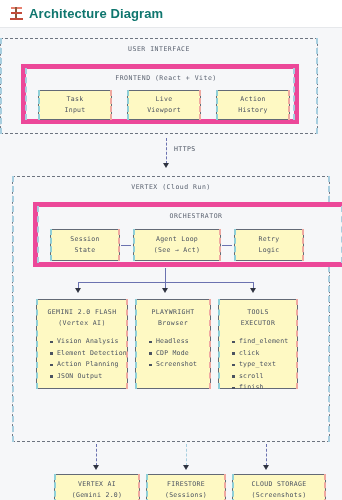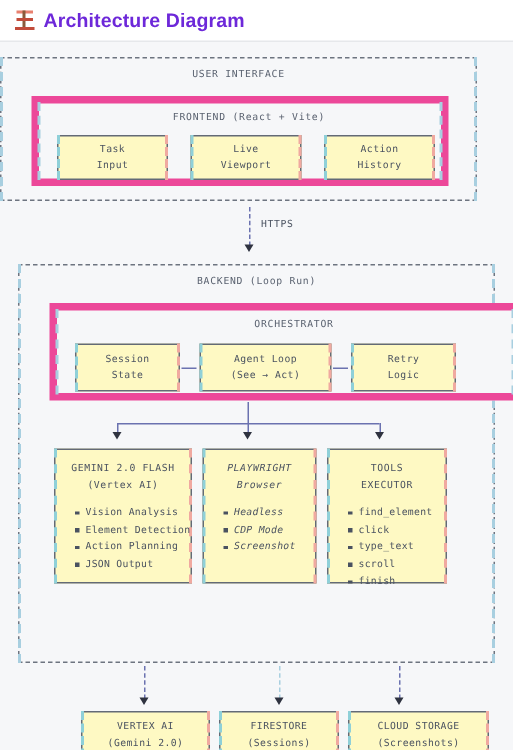--- a/index.html
+++ b/index.html
@@ -20,21 +20,21 @@
   .header-icon{
     width:13px;height:13px;flex:0 0 auto;
     position:relative;display:inline-block;
   }
   .header-icon .bar{position:absolute;background:#e8806f;}
   .header-icon .b1{left:1px;top:0;width:11px;height:2px;}
   .header-icon .b2{left:1px;top:5px;width:11px;height:2px;background:#c24b3a;}
   .header-icon .b3{left:5px;top:0;width:2px;height:12px;background:#8a5a3b;}
   .header-icon .b4{left:0;top:11px;width:13px;height:2px;background:#c24b3a;}
   .header-title{
-    font-size:13px;font-weight:600;color:#6d28d9;letter-spacing:.1px;
+    font-size:13px;font-weight:600;color:#0f766e;letter-spacing:.1px;
     white-space:nowrap;
   }
 
   
   .canvas{
     position:relative;
     width:342px;height:472px;box-sizing:border-box;
     background:#f6f7f9;
     padding:10px;
     font-family:"DejaVu Sans Mono","Liberation Mono",monospace;
@@ -180,21 +180,21 @@
     </div>
   </div>
 
   <div class="vline" style="left:166px;top:110px;height:26px;"></div>
   <div class="arrow" style="left:163px;top:135px;"></div>
   <div class="conn-label" style="left:174px;top:117px;">HTTPS</div>
 
   <div class="group" style="position:absolute;left:12px;top:148px;width:318px;height:266px;">
     <span class="group-accent left"></span>
     <span class="group-accent right"></span>
-    <div class="group-title">BACKEND (Loop Run)</div>
+    <div class="group-title">VERTEX (Cloud Run)</div>
 
     <div class="panel" style="position:absolute;left:20px;top:25px;width:314px;height:65px;">
       <span class="panel-accent left"></span>
       <span class="panel-accent right"></span>
       <div class="panel-title">ORCHESTRATOR</div>
 
       <div class="leaf" style="position:absolute;left:12px;top:22px;width:70px;height:32px;">
         <span class="edge l"></span>
         <span class="edge r"></span>
         <span>Session</span>
@@ -235,21 +235,21 @@
       <div class="lf-title">GEMINI 2.0 FLASH</div>
       <div class="lf-title">(Vertex AI)</div>
       <ul>
         <li>Vision Analysis</li>
         <li>Element Detection</li>
         <li>Action Planning</li>
         <li>JSON Output</li>
       </ul>
     </div>
 
-    <div class="leaf list" style="position:absolute;left:122px;top:122px;width:76px;height:90px;font-style:italic;">
+    <div class="leaf list" style="position:absolute;left:122px;top:122px;width:76px;height:90px;">
       <span class="edge l"></span>
       <span class="edge r"></span>
       <div class="lf-title">PLAYWRIGHT</div>
       <div class="lf-title">Browser</div>
       <ul>
         <li>Headless</li>
         <li>CDP Mode</li>
         <li>Screenshot</li>
       </ul>
     </div>

